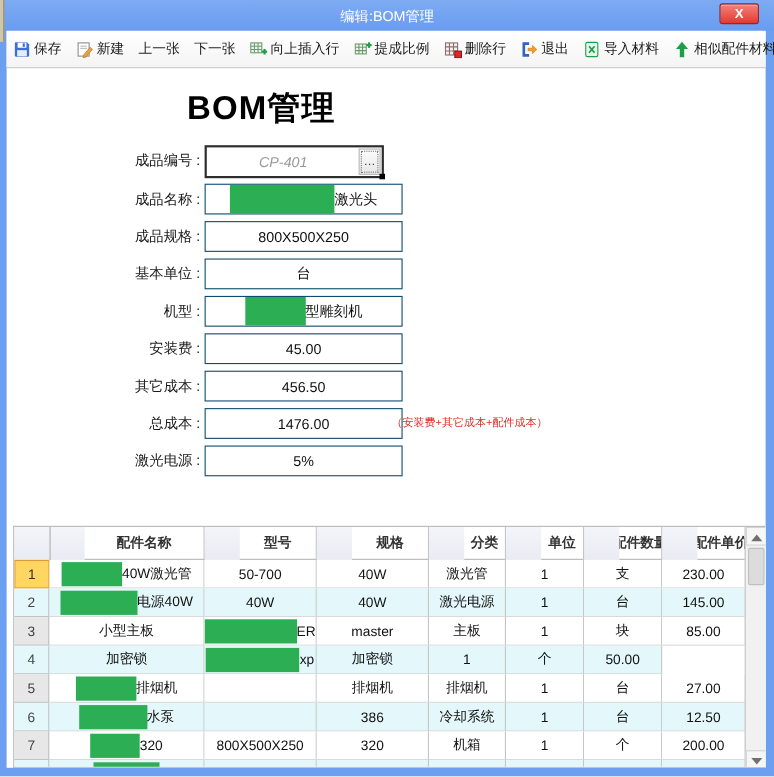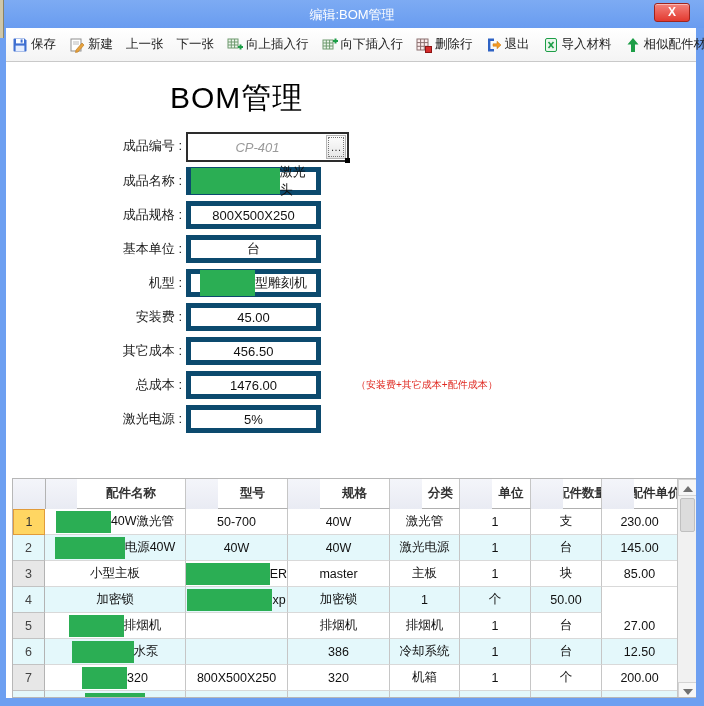--- a/index.html
+++ b/index.html
@@ -19,26 +19,26 @@
 
   
   .toolbar { position:absolute; left:6px; top:28px; width:690px; height:34px;
     background:linear-gradient(#ffffff,#f4f4f4); border-bottom:1px solid #c9c9c9;
     display:flex; align-items:center; padding:0 6px; gap:13px; }
   .tool-btn { display:flex; align-items:center; gap:3px; font-size:12.5px; color:#1c1c1c;
     white-space:nowrap; cursor:pointer; }
   .tool-btn svg { width:16px; height:16px; display:block; }
 
   
-  .heading { position:absolute; left:170px; top:78px; font-size:30px; font-weight:normal; color:#000;
+  .heading { position:absolute; left:170px; top:78px; font-size:30px; font-weight:bold; color:#000;
     letter-spacing:1px; }
   .frow { position:absolute; height:28px; }
   .flabel { position:absolute; left:40px; width:142px; height:28px; line-height:28px;
     text-align:right; font-size:13px; color:#1a1a1a; }
-  .fbox { position:absolute; left:186px; width:135px; height:28px; border:5px solid #0c4a6e;
+  .fbox { position:absolute; left:186px; width:180px; height:28px; border:1px solid #0c4a6e;
     background:#fff; display:flex; align-items:center; justify-content:center; font-size:13px; color:#111; }
   .fbox.code { width:163px; height:30px; border:2px solid #2d2d2d; padding-right:20px; }
   .fbox.code .val { font-style:italic; color:#9a9a9a; }
   .browse-btn { position:absolute; right:1px; top:1px; width:20px; height:24px;
     background:linear-gradient(#fdfdfd,#e6e6e6); border:1px solid #b5b5b5; outline:1px dotted #777;
     outline-offset:-3px; font-size:11px; line-height:22px; text-align:center; color:#333; cursor:pointer; }
   .grip { position:absolute; right:-3px; bottom:-3px; width:5px; height:5px; background:#000; }
   .redact { display:inline-block; background:#2bae54; height:26px; }
   .fbox .redact { height:26px; }
   .note { position:absolute; left:356px; top:371px; height:28px; line-height:28px;
@@ -129,21 +129,21 @@
           <g stroke="#6f9a6f" fill="#eef6ee">
             <rect x="1" y="3" width="10" height="9"></rect>
             <line x1="1" y1="6" x2="11" y2="6"></line>
             <line x1="1" y1="9" x2="11" y2="9"></line>
             <line x1="4.3" y1="3" x2="4.3" y2="12"></line>
             <line x1="7.6" y1="3" x2="7.6" y2="12"></line>
           </g>
           <rect x="11" y="3" width="5" height="2" fill="#1d9e47"></rect>
           <rect x="12.5" y="1.5" width="2" height="5" fill="#1d9e47"></rect>
         </svg>
-      <span>向下插入行</span>
+      <span>提成比例</span>
     </div>
     <div class="tool-btn">
       <svg viewBox="0 0 16 16">
           <g stroke="#8a6f6f" fill="#fdeeee">
             <rect x="1" y="2" width="11" height="11"></rect>
             <line x1="1" y1="5.6" x2="12" y2="5.6"></line>
             <line x1="1" y1="9.3" x2="12" y2="9.3"></line>
             <line x1="4.6" y1="2" x2="4.6" y2="13"></line>
             <line x1="8.3" y1="2" x2="8.3" y2="13"></line>
           </g>

